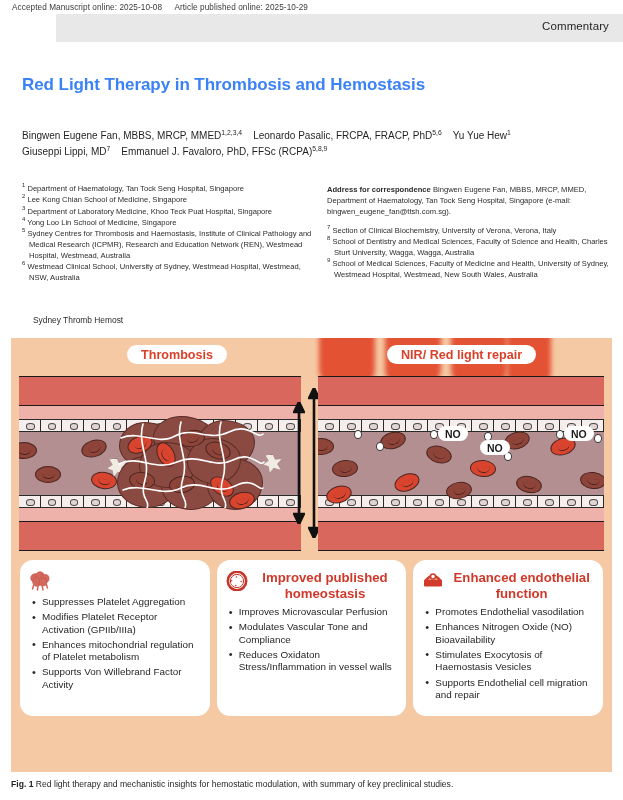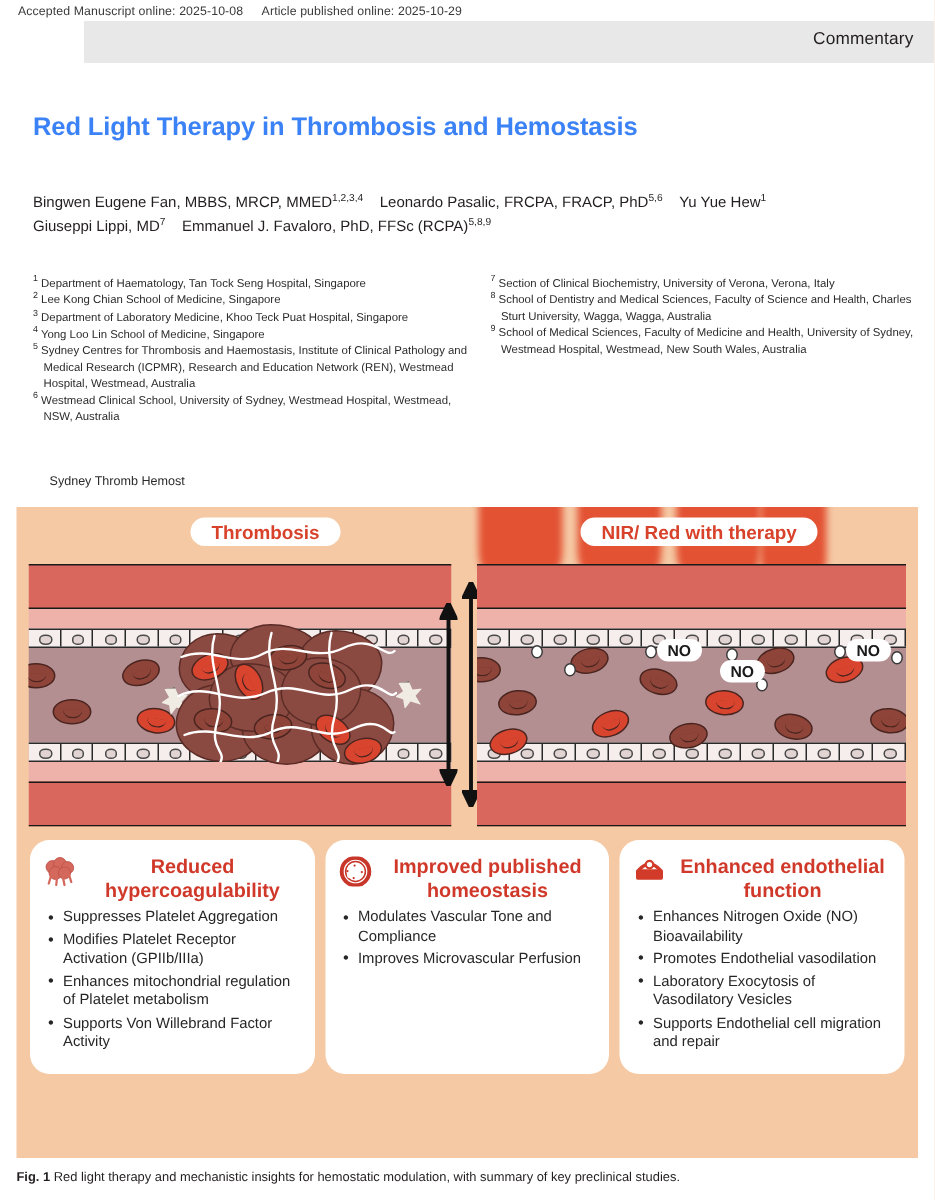--- a/index.html
+++ b/index.html
@@ -388,40 +388,44 @@
 <div class="affil-left">
     <span class="aff"><sup>1</sup> Department of Haematology, Tan Tock Seng Hospital, Singapore</span>
     <span class="aff"><sup>2</sup> Lee Kong Chian School of Medicine, Singapore</span>
     <span class="aff"><sup>3</sup> Department of Laboratory Medicine, Khoo Teck Puat Hospital, Singapore</span>
     <span class="aff"><sup>4</sup> Yong Loo Lin School of Medicine, Singapore</span>
     <span class="aff"><sup>5</sup> Sydney Centres for Thrombosis and Haemostasis, Institute of Clinical Pathology and Medical Research (ICPMR), Research and Education Network (REN), Westmead Hospital, Westmead, Australia</span>
     <span class="aff"><sup>6</sup> Westmead Clinical School, University of Sydney, Westmead Hospital, Westmead, NSW, Australia</span>
   </div>
 
 <div class="affil-right">
+  <div class="corr">
+    <b>Address for correspondence</b>
+    <span>Bingwen Eugene Fan, MBBS, MRCP, MMED, Department of Haematology, Tan Tock Seng Hospital, Singapore (e-mail: bingwen_eugene_fan@ttsh.com.sg).</span>
+  </div>
   <div>
       <span class="aff"><sup>7</sup> Section of Clinical Biochemistry, University of Verona, Verona, Italy</span>
       <span class="aff"><sup>8</sup> School of Dentistry and Medical Sciences, Faculty of Science and Health, Charles Sturt University, Wagga, Wagga, Australia</span>
       <span class="aff"><sup>9</sup> School of Medical Sciences, Faculty of Medicine and Health, University of Sydney, Westmead Hospital, Westmead, New South Wales, Australia</span>
     </div>
 </div>
 
 <div class="journal-line">Sydney Thromb Hemost</div>
 
 <div class="figure">
 
   <div class="beams">
     <div class="beam b1"></div>
     <div class="beam b2"></div>
     <div class="beam b3"></div>
     <div class="beam b4"></div>
   </div>
 
   <div class="pill pill-thrombosis">Thrombosis</div>
-  <div class="pill pill-nir">NIR/ Red with therapy</div>
+  <div class="pill pill-nir">NIR/ Red light repair</div>
 
   <div class="vessel left">
     <div class="tissue-top"></div>
     <div class="intima-top"></div>
     <div class="lumen"></div>
     <div class="intima-bot"></div>
     <div class="tissue-bot"></div>
     <div class="endo-row top">
         <div class="endo-cell"></div>
         <div class="endo-cell"></div>
@@ -585,21 +589,20 @@
               <circle cx="14" cy="11" r="4"></circle>
             </g>
             <g stroke="#d4685c" stroke-width="1.5" stroke-linecap="round">
               <line x1="5" y1="13" x2="3.5" y2="18"></line>
               <line x1="9" y1="14" x2="8.5" y2="19"></line>
               <line x1="13" y1="14" x2="14" y2="19"></line>
               <line x1="17" y1="12" x2="18.5" y2="17"></line>
             </g>
           </svg>
         </div>
-        <div class="card-title">Reduced hypercoagulability</div>
       </div>
       <ul>
           <li>Suppresses Platelet Aggregation</li>
           <li>Modifies Platelet Receptor Activation (GPIIb/IIIa)</li>
           <li>Enhances mitochondrial regulation of Platelet metabolism</li>
           <li>Supports Von Willebrand Factor Activity</li>
         </ul>
     </div>
 
     <div class="card">
@@ -621,40 +624,41 @@
               <circle cx="10.4" cy="6" r="0.75"></circle>
                 <circle cx="15.2" cy="10.4" r="0.75"></circle>
               <circle cx="9.8" cy="14.4" r="0.75"></circle>
                 <circle cx="5.6" cy="9.8" r="0.75"></circle>
             </g>
           </svg>
         </div>
         <div class="card-title">Improved published homeostasis</div>
       </div>
       <ul>
+          <li>Improves Microvascular Perfusion</li>
           <li>Modulates Vascular Tone and Compliance</li>
-          <li>Improves Microvascular Perfusion</li>
+          <li>Reduces Oxidaton Stress/Inflammation in vessel walls</li>
         </ul>
     </div>
 
     <div class="card">
       <div class="card-head">
         <div class="card-icon">
           <svg viewBox="0 0 22 20" width="22" height="20">
             <rect x="2" y="8.5" width="18" height="7" rx="1.2" fill="#d23b2a"></rect>
             <path d="M4 9 Q11 1 18 9" fill="none" stroke="#d23b2a" stroke-width="2.4" stroke-linecap="round"></path>
             <circle cx="11" cy="5.4" r="2.5" fill="#ffffff" stroke="#d23b2a" stroke-width="1.5"></circle>
           </svg>
         </div>
         <div class="card-title">Enhanced endothelial function</div>
       </div>
       <ul>
+          <li>Promotes Endothelial vasodilation</li>
           <li>Enhances Nitrogen Oxide (NO) Bioavailability</li>
-          <li>Promotes Endothelial vasodilation</li>
-          <li>Laboratory Exocytosis of Vasodilatory Vesicles</li>
+          <li>Stimulates Exocytosis of Haemostasis Vesicles</li>
           <li>Supports Endothelial cell migration and repair</li>
         </ul>
     </div>
 
   </div>
 </div>
 
 <div class="caption">
   <b>Fig. 1</b>
   <span>Red light therapy and mechanistic insights for hemostatic modulation, with summary of key preclinical studies.</span>

